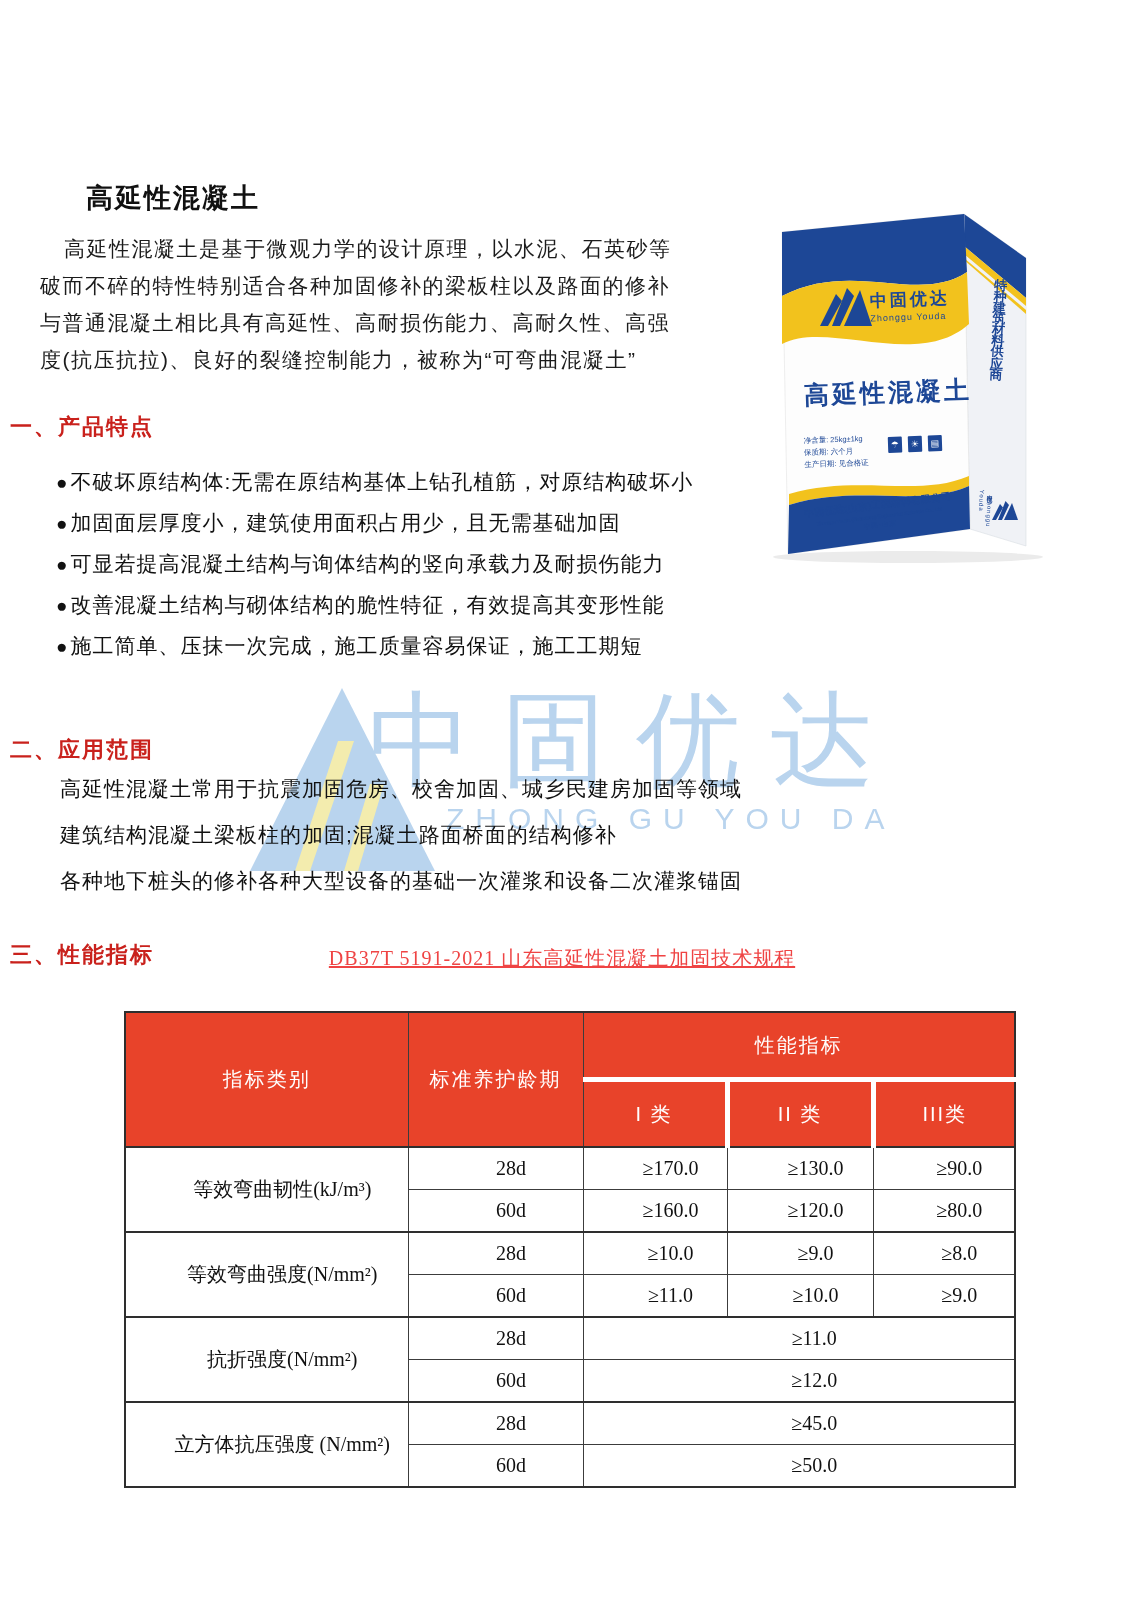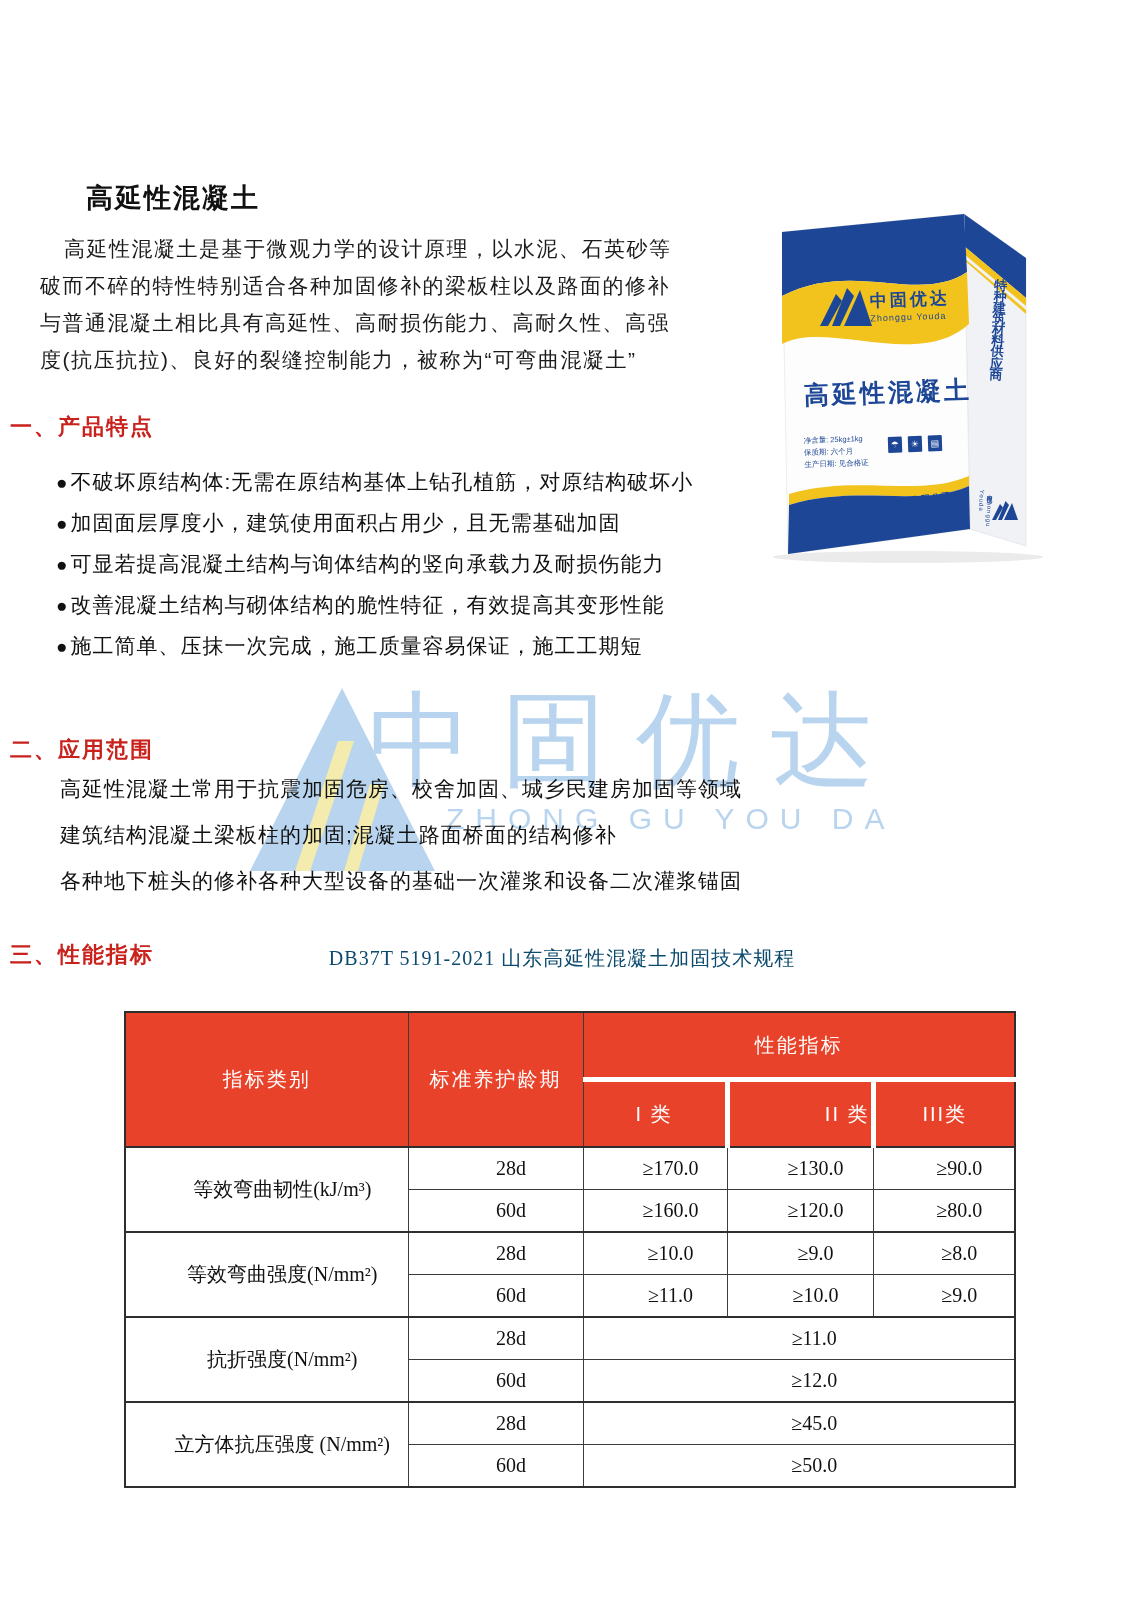--- a/index.html
+++ b/index.html
@@ -14,29 +14,29 @@
   .sec-heading{position:absolute;font-size:22px;font-weight:bold;color:#c9211c;letter-spacing:2px;}
   .features-list{position:absolute;left:56px;top:462px;width:680px;font-size:21px;line-height:40px;letter-spacing:1px;color:#111;}
   .features-list .item .bullet{margin-right:2px;font-size:19px;}
   .apps-list{position:absolute;left:60px;top:766px;width:700px;font-size:21px;line-height:46px;letter-spacing:1px;color:#111;z-index:2;}
   
   .watermark{position:absolute;left:250px;top:686px;width:660px;height:200px;z-index:0;}
   .wm-cn{position:absolute;left:118px;top:-14px;font-size:104px;letter-spacing:30px;color:#b9d4ee;white-space:nowrap;font-weight:400;}
   .wm-en{position:absolute;left:196px;top:116px;font-size:30px;letter-spacing:11px;color:#b9d4ee;white-space:nowrap;}
   
   .perf-caption{position:absolute;left:122px;top:945px;width:880px;text-align:center;
-    font-family:"Liberation Serif","DejaVu Serif",serif;font-size:20px;color:#0c4a6e;letter-spacing:1px;z-index:2;}
+    font-family:"Liberation Serif","DejaVu Serif",serif;font-size:20px;color:#ef4444;letter-spacing:1px;z-index:2;text-decoration:underline;}
   table.perf{position:absolute;left:124px;top:1011px;width:890px;border-collapse:collapse;table-layout:fixed;
     border:2px solid #2e2e2e;z-index:2;background:#fff;}
   table.perf th{background:#e8432a;color:#fff;font-size:20px;font-weight:normal;border:1px solid #3c3c3c;
     font-family:"Liberation Sans",sans-serif;letter-spacing:2px;}
   table.perf .h1 th{height:62px;}
   table.perf .h2 th{height:62px;border-top:5px solid #ffffff;}
   table.perf .s1{border-right:5px solid #ffffff;}
-  table.perf .s2{border-left:5px solid #ffffff;border-right:5px solid #ffffff;text-align:right;}
+  table.perf .s2{border-left:5px solid #ffffff;border-right:5px solid #ffffff;}
   table.perf .s3{border-left:5px solid #ffffff;}
   table.perf td{border:1px solid #3c3c3c;text-align:center;height:39px;
     font-family:"Liberation Serif","DejaVu Serif",serif;font-size:20px;color:#111;padding-left:32px;}
   table.perf tr.gtop td{border-top:2px solid #2e2e2e;}
   
   .package{position:absolute;left:768px;top:202px;width:300px;height:362px;z-index:1;}
   .package .overlay{position:absolute;color:#1d4796;}
   .pk-brand{left:102px;top:86px;transform:rotate(-2deg);}
   .pk-brand .cn{font-size:17px;font-weight:bold;letter-spacing:3px;}
   .pk-brand .en{font-size:9px;letter-spacing:1px;margin-top:1px;}

